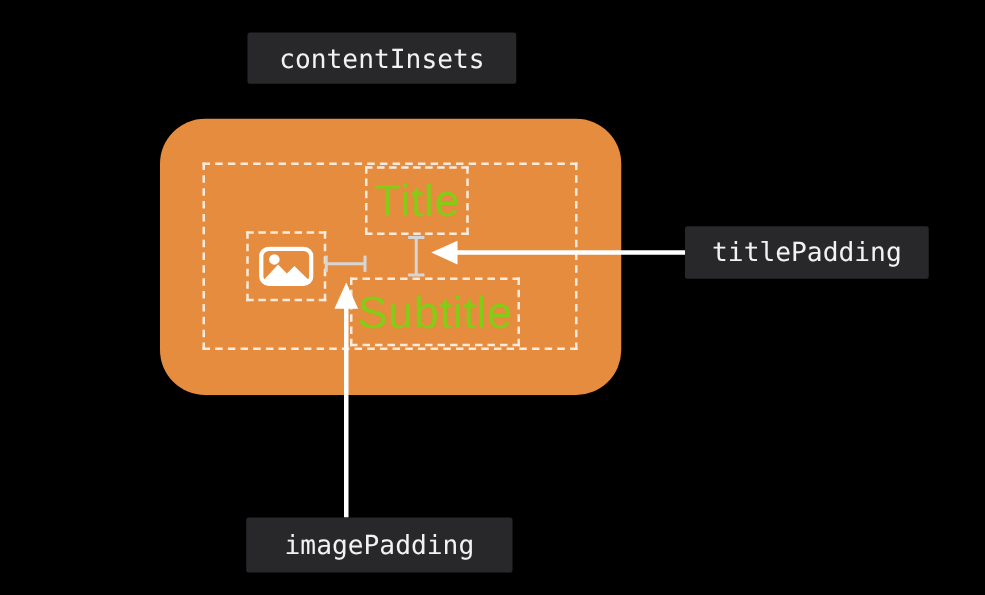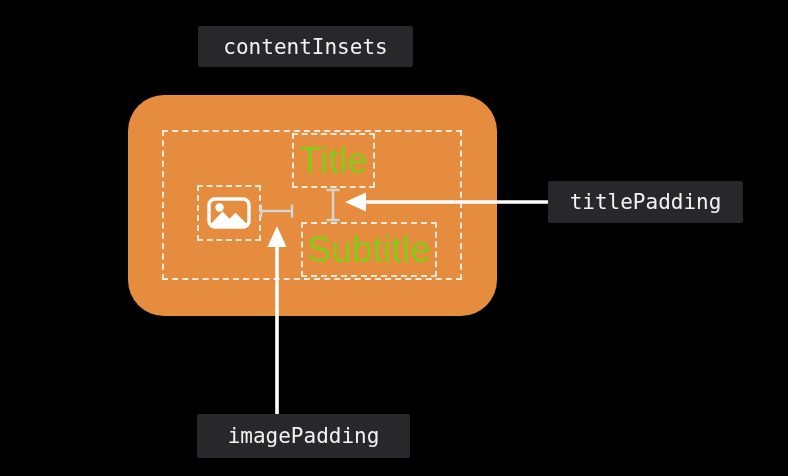--- a/index.html
+++ b/index.html
@@ -44,21 +44,21 @@
   
   .dashed {
     position: absolute;
     border: 2px dashed rgba(255,255,255,0.82);
     box-sizing: border-box;
   }
   #content-inset-region { left: 162px; top: 130px; width: 300px; height: 150px; }
   #image-region         { left: 197px; top: 185px; width: 64px;  height: 56px;
                           display: flex; align-items: center; justify-content: center; }
   #title-region         { left: 292px; top: 133px; width: 83px;  height: 55px; }
-  #subtitle-region      { left: 301px; top: 222px; width: 136px; height: 55px; }
+  #subtitle-region      { left: 280px; top: 222px; width: 136px; height: 55px; }
 
   .card-text {
     position: absolute;
     inset: 0;
     display: flex;
     align-items: center;
     justify-content: center;
     color: #84cc16;
     font-size: 36px;
     font-weight: 400;

